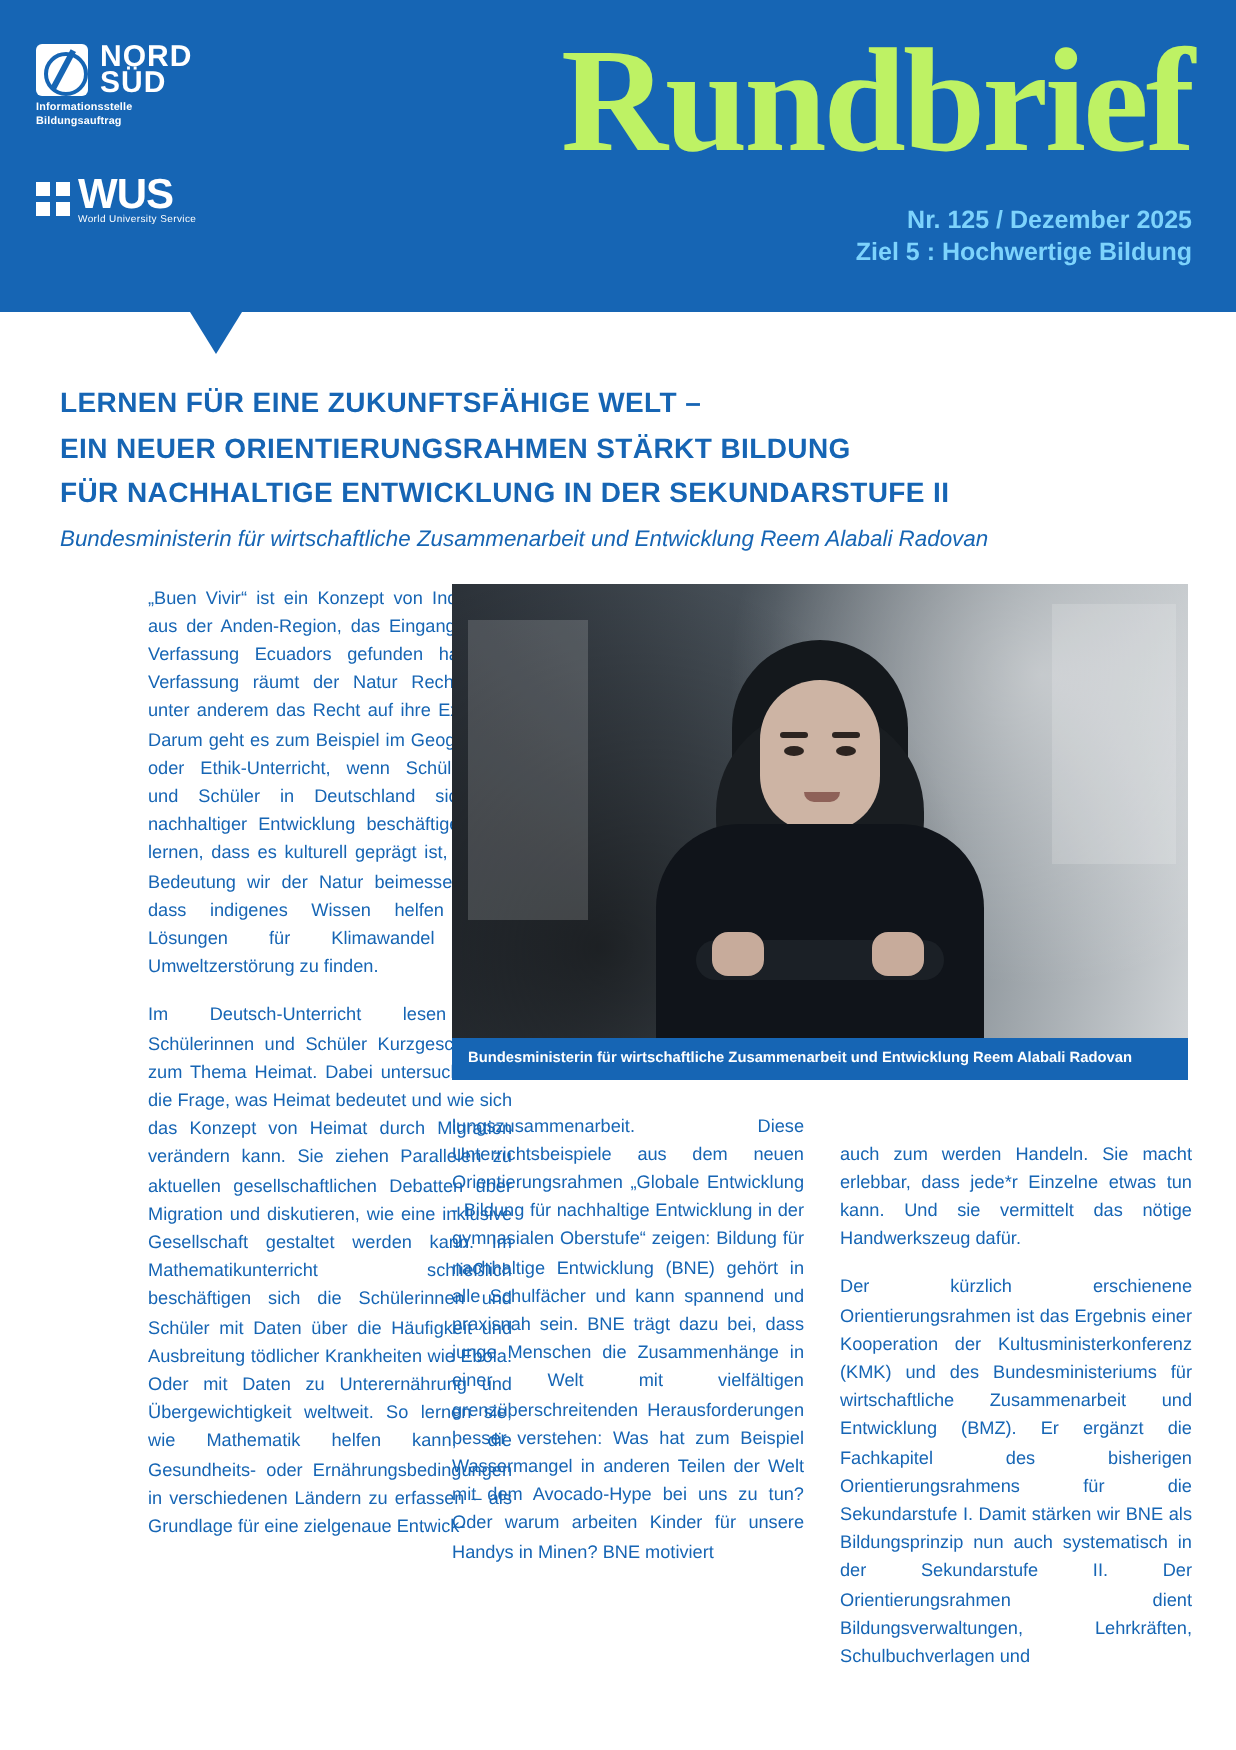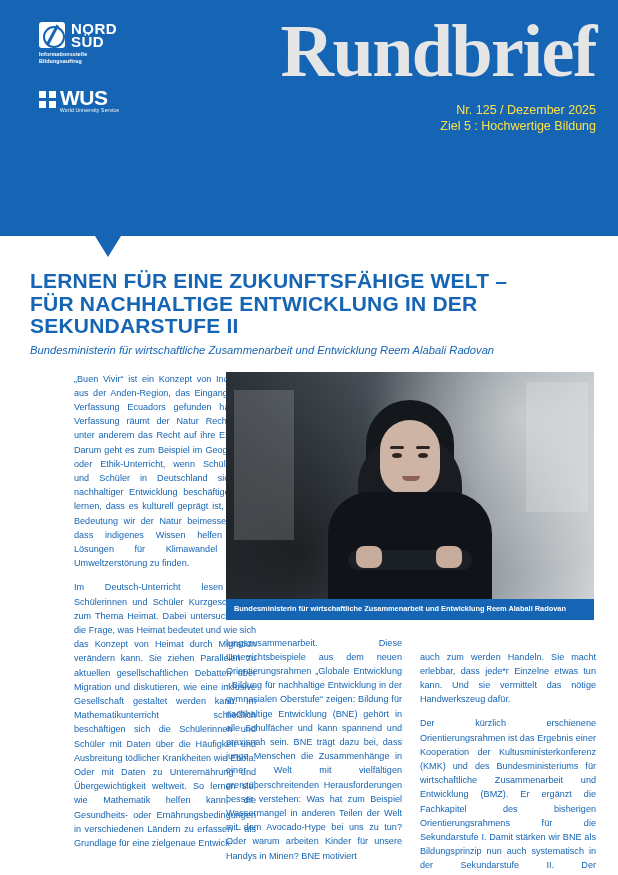--- a/index.html
+++ b/index.html
@@ -10,23 +10,22 @@
     background: #ffffff;
     font-family: "Liberation Sans", sans-serif;
     overflow: hidden;
     position: relative;
   }
 
   
   .header {
     position: relative;
     width: 618px;
-    height: 236px;
+    height: 156px;
     background: #1665b4;
-    padding-left: 21px;
   }
   .header-inner {
     display: flex;
     padding: 14px 18px 0 18px;
   }
   .logos {
     width: 112px;
     padding-top: 6px;
     flex: 0 0 112px;
   }
@@ -116,40 +115,40 @@
     display: block;
     letter-spacing: 0.2px;
   }
 
   .titleblock {
     flex: 1 1 auto;
     text-align: right;
     padding-right: 4px;
   }
   .masthead {
-    color: #e5e5e5;
+    color: #bef264;
     font-family: "Liberation Serif", serif;
     font-weight: bold;
     font-size: 74px;
     line-height: 74px;
     letter-spacing: -1.5px;
     margin: 0;
   }
   .masthead-sub {
     color: #ffffff;
     font-size: 17.5px;
     letter-spacing: 2.1px;
     margin-top: 12px;
     font-weight: normal;
     white-space: nowrap;
   }
   .issue-line {
-    color: #fde047;
+    color: #7dd3fc;
     font-size: 12.5px;
-    font-weight: normal;
+    font-weight: bold;
     margin-top: 14px;
     line-height: 16px;
   }
   .issue-line span { display: block; }
 
   .header-notch {
     position: absolute;
     left: 95px;
     bottom: -21px;
     width: 0; height: 0;
@@ -157,21 +156,21 @@
     border-right: 13px solid transparent;
     border-top: 21px solid #1665b4;
   }
 
   
   .article {
     padding: 34px 22px 0 30px;
   }
   .headline {
     color: #1665b4;
-    font-size: 21px;
+    font-size: 14px;
     font-weight: bold;
     line-height: 22.5px;
     letter-spacing: 0.2px;
     margin: 0;
     text-transform: uppercase;
   }
   .headline span { display: block; }
   .byline {
     color: #1665b4;
     font-style: italic;
@@ -347,20 +346,21 @@
       </div>
     </div>
 
   </div>
   <div class="header-notch"></div>
 </div>
 
 <div class="article">
   <h2 class="headline">
     <span>LERNEN FÜR EINE ZUKUNFTSFÄHIGE WELT –</span>
+    <span>EIN NEUER ORIENTIERUNGSRAHMEN STÄRKT BILDUNG</span>
     <span>FÜR NACHHALTIGE ENTWICKLUNG IN DER SEKUNDARSTUFE II</span>
   </h2>
   <p class="byline">Bundesministerin für wirtschaftliche Zusammenarbeit und Entwicklung Reem Alabali Radovan</p>
 
   <div class="body-wrap">
 
     <div class="col col1">
       <p>„Buen Vivir“ ist ein Konzept von Indigenen aus der Anden-Region, das Eingang in die Verfassung Ecuadors gefunden hat. Die Verfassung räumt der Natur Rechte ein, unter anderem das Recht auf ihre Existenz. Darum geht es zum Beispiel im Geographie- oder Ethik-Unterricht, wenn Schülerinnen und Schüler in Deutschland sich mit nachhaltiger Entwicklung beschäftigen. Sie lernen, dass es kulturell geprägt ist, welche Bedeutung wir der Natur beimessen. Und dass indigenes Wissen helfen kann, Lösungen für Klimawandel oder Umweltzerstörung zu finden.</p>
       <p>Im Deutsch-Unterricht lesen die Schülerinnen und Schüler Kurzgeschichten zum Thema Heimat. Dabei untersuchen sie die Frage, was Heimat bedeutet und wie sich das Konzept von Heimat durch Migration verändern kann. Sie ziehen Parallelen zu aktuellen gesellschaftlichen Debatten über Migration und diskutieren, wie eine inklusive Gesellschaft gestaltet werden kann. Im Mathematikunterricht schließlich beschäftigen sich die Schülerinnen und Schüler mit Daten über die Häufigkeit und Ausbreitung tödlicher Krankheiten wie Ebola. Oder mit Daten zu Unterernährung und Übergewichtigkeit weltweit. So lernen sie, wie Mathematik helfen kann, die Gesundheits- oder Ernährungsbedingungen in verschiedenen Ländern zu erfassen – als Grundlage für eine zielgenaue Entwick-</p>
     </div>

